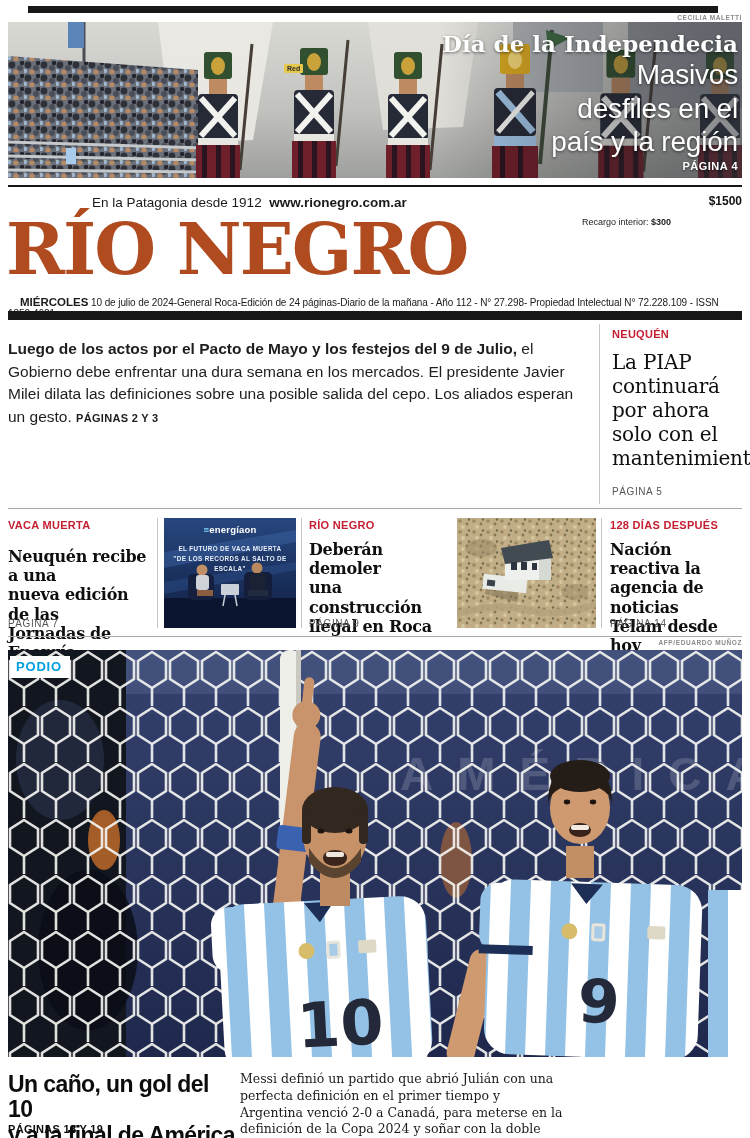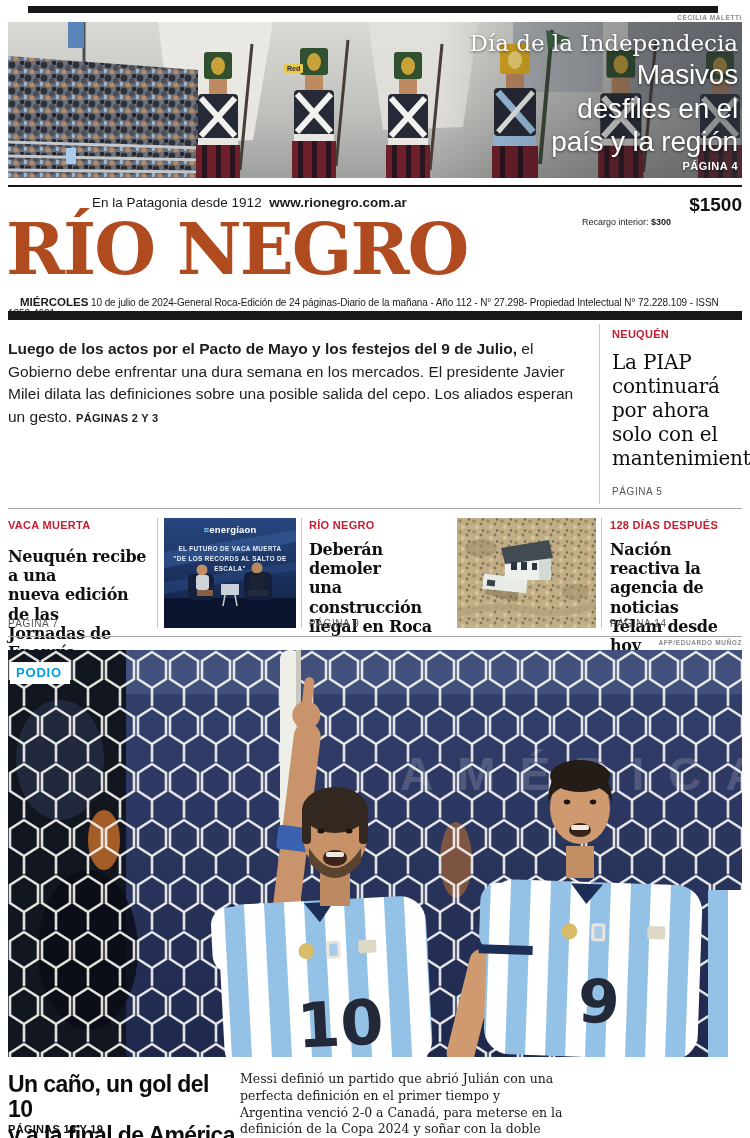--- a/index.html
+++ b/index.html
@@ -20,33 +20,33 @@
   .serif{font-family:"DejaVu Serif",serif;}
   .credit{font-size:6.5px;color:#8a8a8a;letter-spacing:.6px;font-weight:bold;}
   .kicker{font-weight:bold;font-size:11px;color:var(--red);letter-spacing:.3px;}
   .pageref{font-size:10px;color:var(--gray);letter-spacing:.6px;}
   .rule{background:#a8a8a8;height:1px;}
   .vdiv{background:#c6c6c6;width:1px;}
   .blackbar{background:#181818;}
 
   
   .photo-frame{overflow:hidden;}
-  .banner-kicker{font-family:"DejaVu Serif",serif;font-weight:normal;font-size:23px;color:#fff;
+  .banner-kicker{font-family:"DejaVu Serif",serif;font-weight:bold;font-size:23px;color:#fff;
     text-shadow:0 1px 3px rgba(0,0,0,.55);}
   .banner-headline{font-size:28px;color:#fff;line-height:1.2;text-align:right;
     text-shadow:0 1px 3px rgba(0,0,0,.6);letter-spacing:-.2px;}
   .banner-pageref{font-weight:bold;font-size:11px;color:#fff;letter-spacing:.5px;
     text-shadow:0 1px 2px rgba(0,0,0,.6);padding-left:21px;}
   .red-sign{background:#e6c84d;color:#2b2b2b;font-weight:bold;font-size:7px;
     padding:1px 3px;border-radius:1px;}
 
   
   .tagline{font-size:13.5px;color:#1a1a1a;}
   .tagline b{font-weight:bold;}
-  .price{font-size:19px;font-weight:bold;text-align:right;}
+  .price{font-size:12px;font-weight:bold;text-align:right;}
   .surcharge{font-size:9px;color:#222;}
   .logo-title{font-family:"DejaVu Serif",serif;font-weight:bold;font-size:71px;
     color:var(--logo);letter-spacing:-2px;line-height:1;}
   .dateline{font-size:10px;color:#1a1a1a;letter-spacing:-.1px;}
   .dateline b{font-size:11.5px;letter-spacing:0;margin-left:12px;}
 
   
   .lead-headline{font-weight:bold;font-size:36px;line-height:1.13;letter-spacing:-1px;color:#0f0f0f;}
   .deck{font-size:15.5px;line-height:1.46;color:#1e1e1e;}
   .deck .lead-in{font-weight:bold;}
@@ -381,21 +381,21 @@
         <ellipse cx="572" cy="158" rx="30" ry="36" fill="#cf9a70"></ellipse>
         <path d="M540 156 Q538 118 572 112 Q606 118 604 156 Q604 138 572 132 Q540 138 540 156 Z" fill="#241c16"></path>
         <ellipse cx="572" cy="126" rx="30" ry="16" fill="#241c16"></ellipse>
         <ellipse cx="572" cy="180" rx="11" ry="7" fill="#38231b"></ellipse>
         <rect x="563" y="175" width="18" height="5" rx="2" fill="#f2ece0"></rect>
         <ellipse cx="559" cy="152" rx="3.2" ry="2.4" fill="#1c1410"></ellipse>
         <ellipse cx="585" cy="152" rx="3.2" ry="2.4" fill="#1c1410"></ellipse>
       </g>
       <rect x="700" y="240" width="34" height="167" fill="url(#alb)"></rect>
     </svg>
-    <div class="abs podio" style="left:2px;top:12px;">PODIO</div>
+    <div class="abs podio" style="left:2px;top:6px;">PODIO</div>
   </div>
 
   <div class="abs bottom-headline preline" style="left:8px;top:1072px;width:230px;">Un caño, un gol del 10
 y a la final de América</div>
   <div class="abs bottom-pageref" style="left:8px;top:1123px;">PÁGINAS 18 Y 19</div>
   <div class="abs bottom-body" style="left:240px;top:1071px;width:326px;">Messi definió un partido que abrió Julián con una perfecta definición en el primer tiempo y Argentina venció 2-0 a Canadá, para meterse en la definición de la Copa 2024 y soñar con la doble corona continental. El equipo mejoró su nivel y llega entonado al partido del domingo, que se disputará en Miami. ¿Será ante Uruguay o contra Colombia?</div>
 
 </div>
 
 </body></html>

